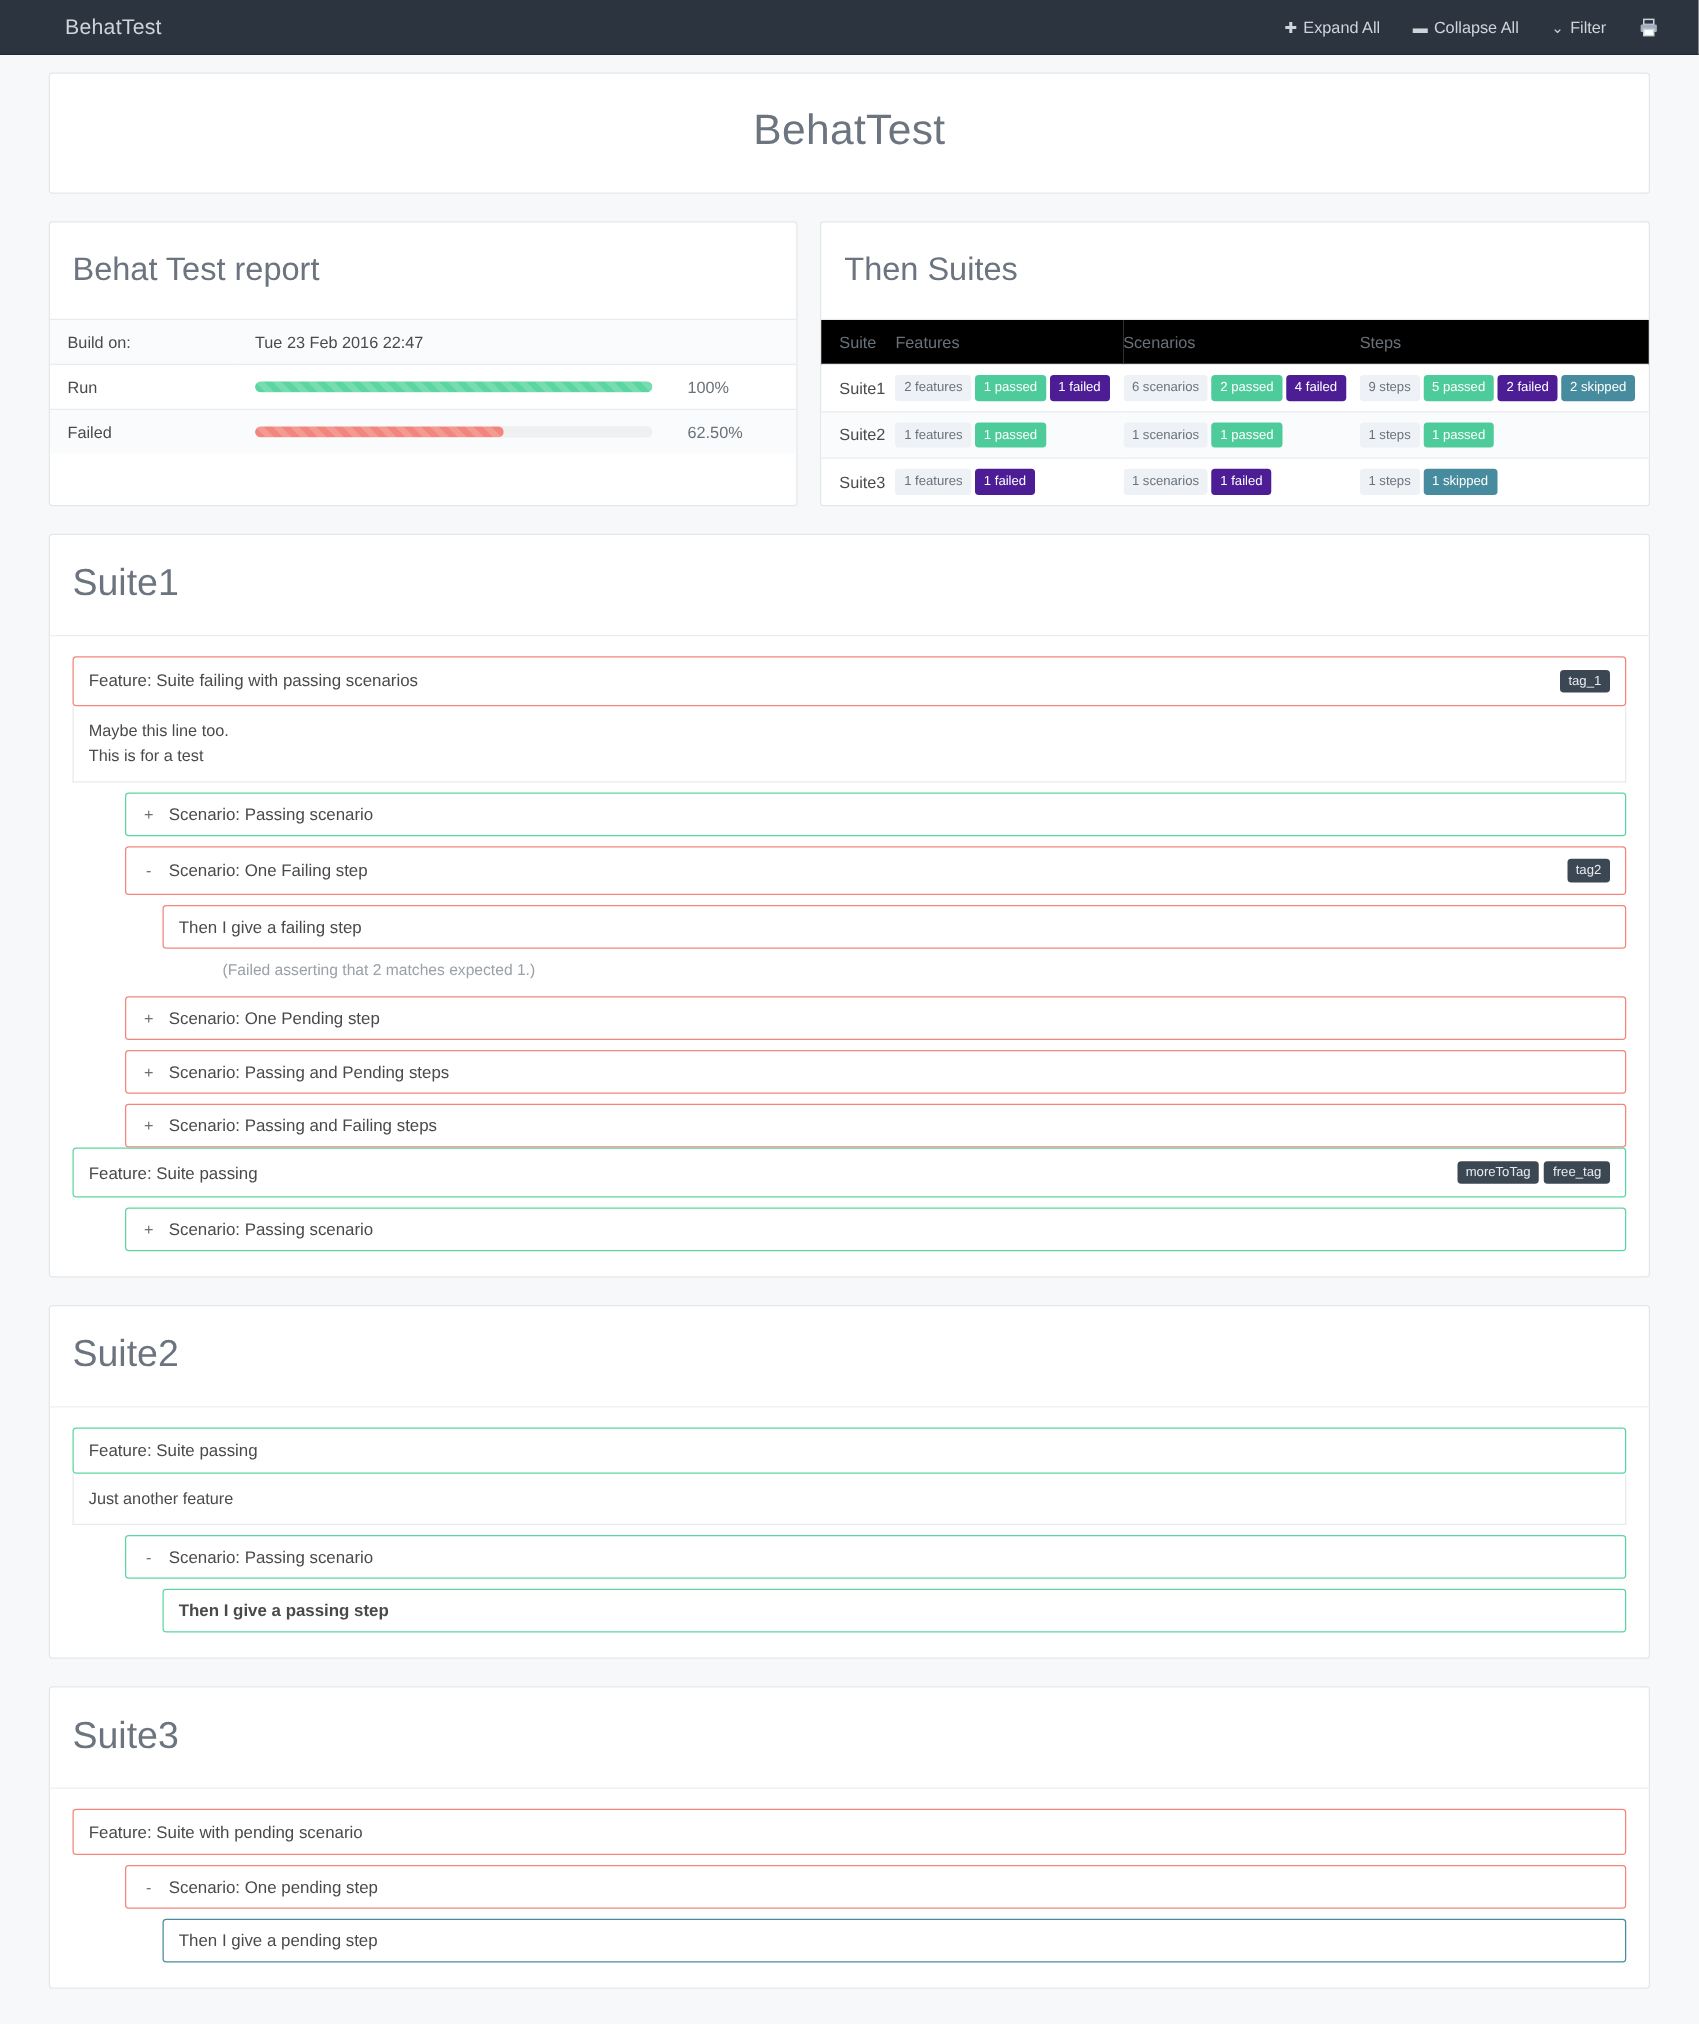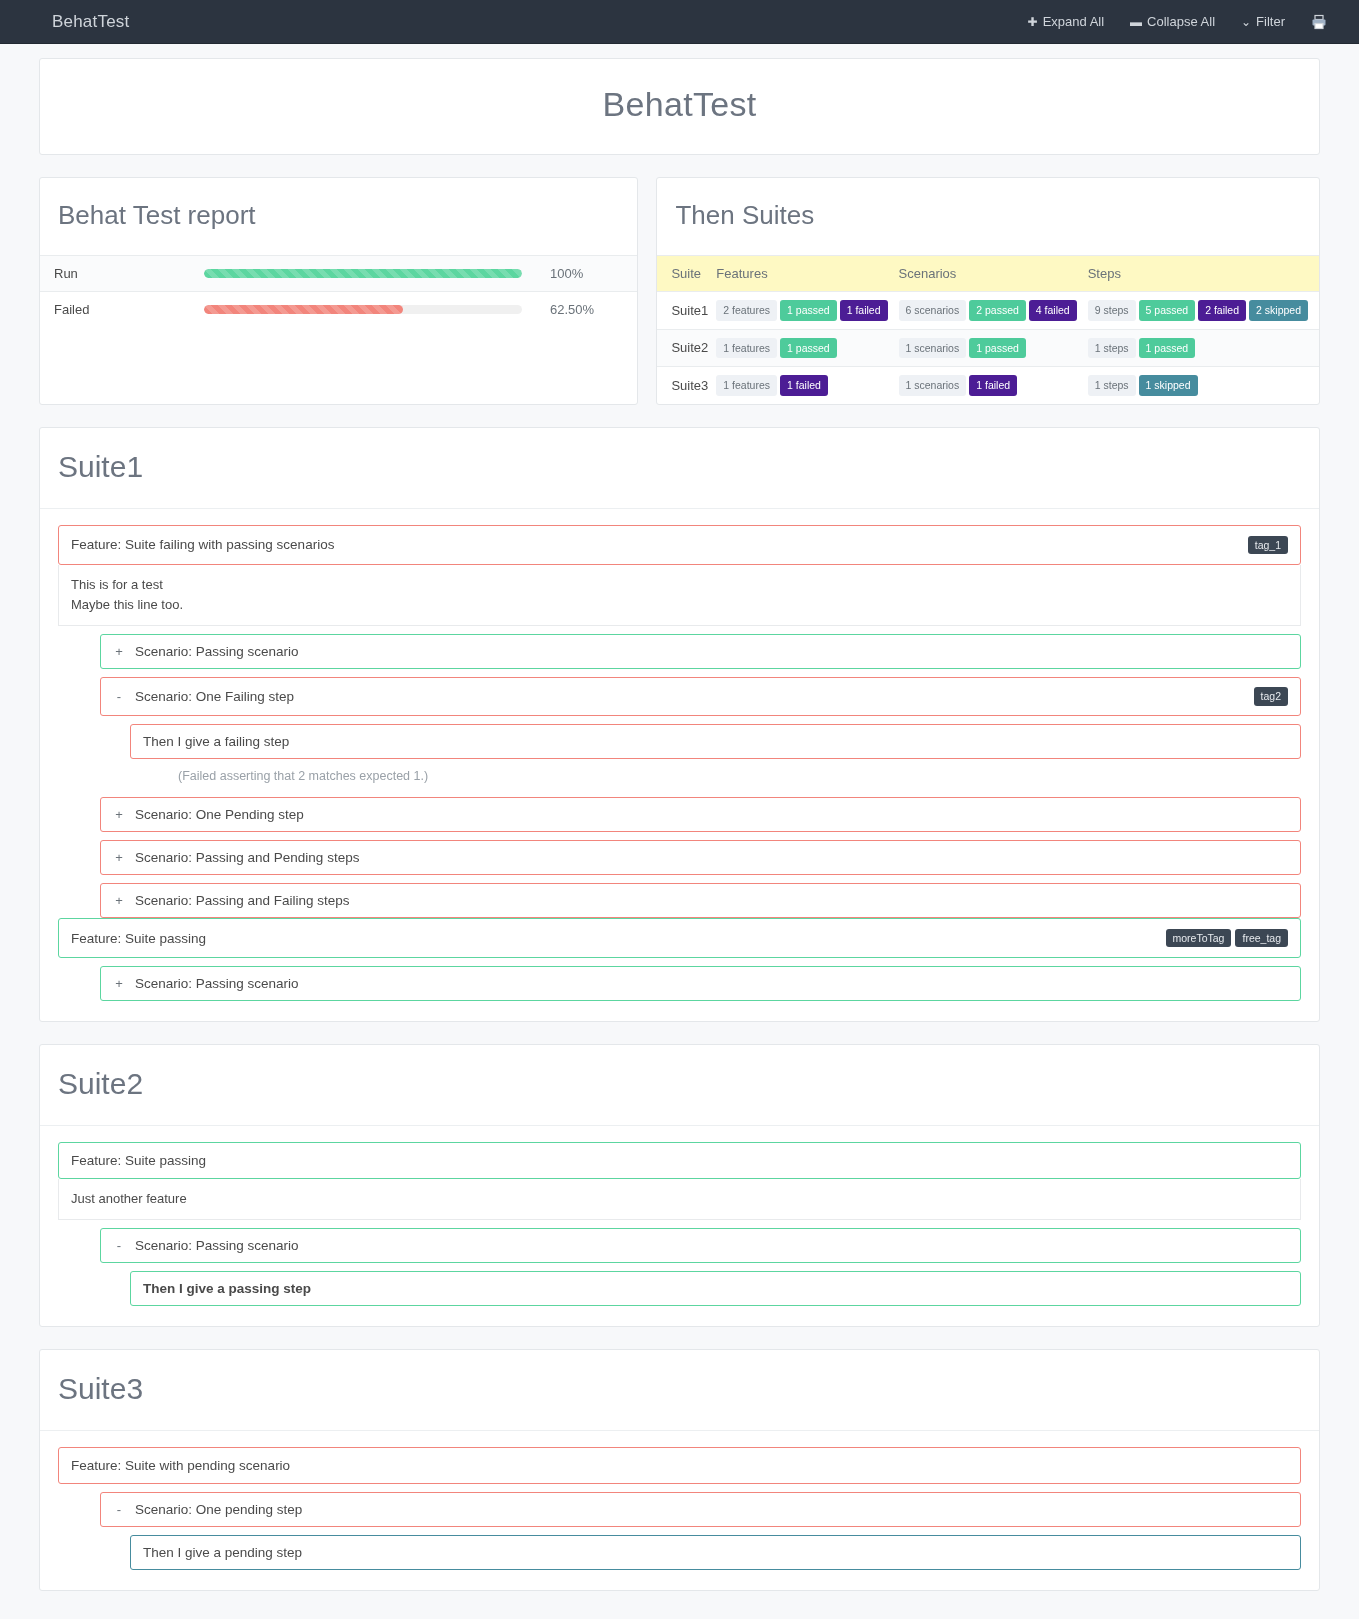--- a/index.html
+++ b/index.html
@@ -114,21 +114,21 @@
 
   
   .suites-table th {
     text-align: left;
     font-weight: 400;
     font-size: 13px;
     color: #6a7279;
     padding: 10px 8px 10px 0;
     border-top: 1px solid #e9ecee;
     border-bottom: 1px solid #e9ecee;
-    background: #fef9c3;
+    background: #000000;
   }
   .suites-table th:first-child,
   .suites-table td:first-child { padding-left: 14px; }
   .suites-table td {
     padding: 8px 8px 8px 0;
     border-top: 1px solid #e9ecee;
     font-size: 13px;
     vertical-align: middle;
     white-space: nowrap;
   }
@@ -278,20 +278,24 @@
 
   <div class="cols">
 
     <div class="col">
       <div class="panel-head">
         <h2>Behat Test report</h2>
       </div>
       <table class="rpt-table">
         <tbody id="report-rows">
             <tr>
+              <td class="lbl">Build on:</td>
+              <td colspan="2">Tue 23 Feb 2016 22:47</td>
+            </tr>
+            <tr>
               <td class="lbl">Run</td>
               <td class="bar-cell">
                 <div class="progress">
                   <div class="progress-bar pb-green" style="width: 100%;"></div>
                 </div>
               </td>
               <td class="pct">100%</td>
             </tr>
             <tr>
               <td class="lbl">Failed</td>
@@ -350,22 +354,22 @@
           <h2>Suite1</h2>
         </div>
         <div class="suite-body">
           <div class="feature fail">
             <span>Feature: Suite failing with passing scenarios</span>
             <span class="tags">
               <span class="tag">tag_1</span>
             </span>
           </div>
           <div class="feature-desc">
+            <div>Maybe this line too.</div>
             <div>This is for a test</div>
-            <div>Maybe this line too.</div>
           </div>
           <div class="scenario-wrap">
             <div class="scenario pass">
               <span class="toggle">+</span>
               <span>Scenario: Passing scenario</span>
             </div>
           </div>
           <div class="scenario-wrap">
             <div class="scenario fail">
               <span class="toggle">-</span>

